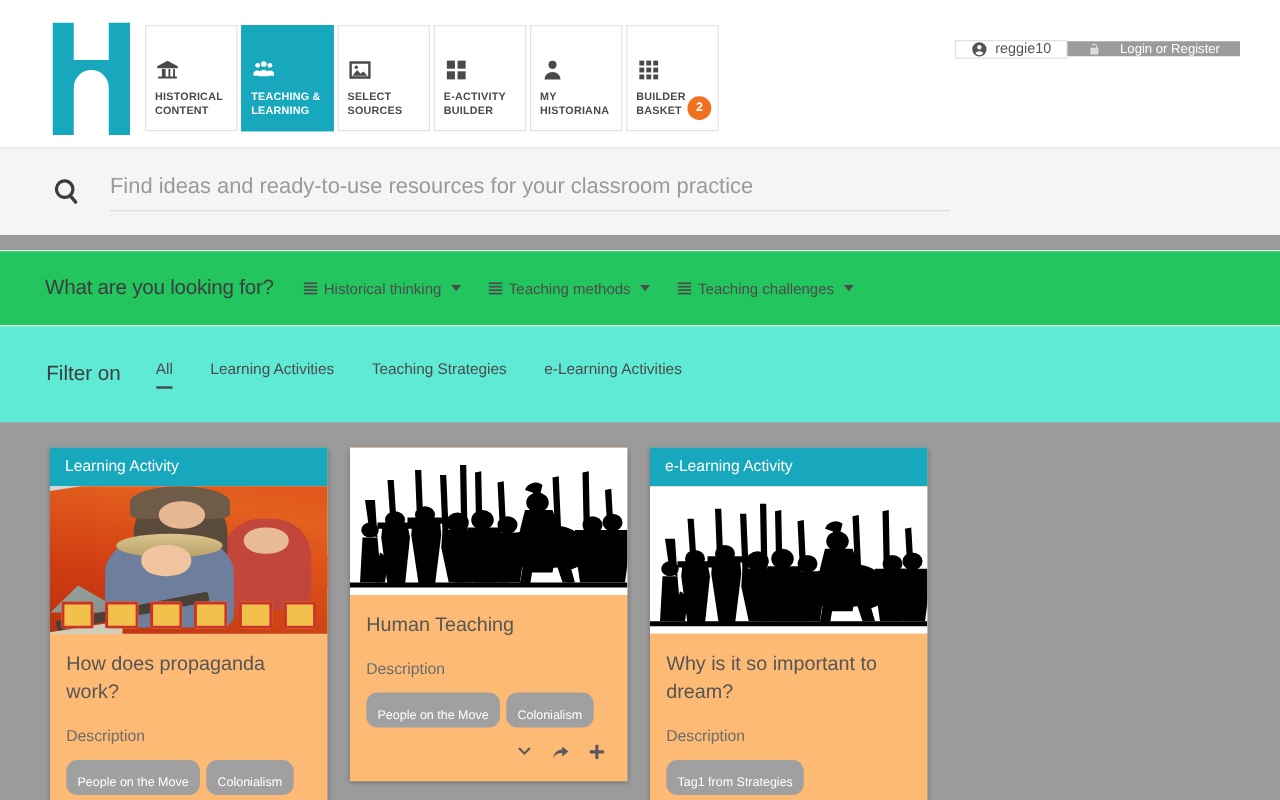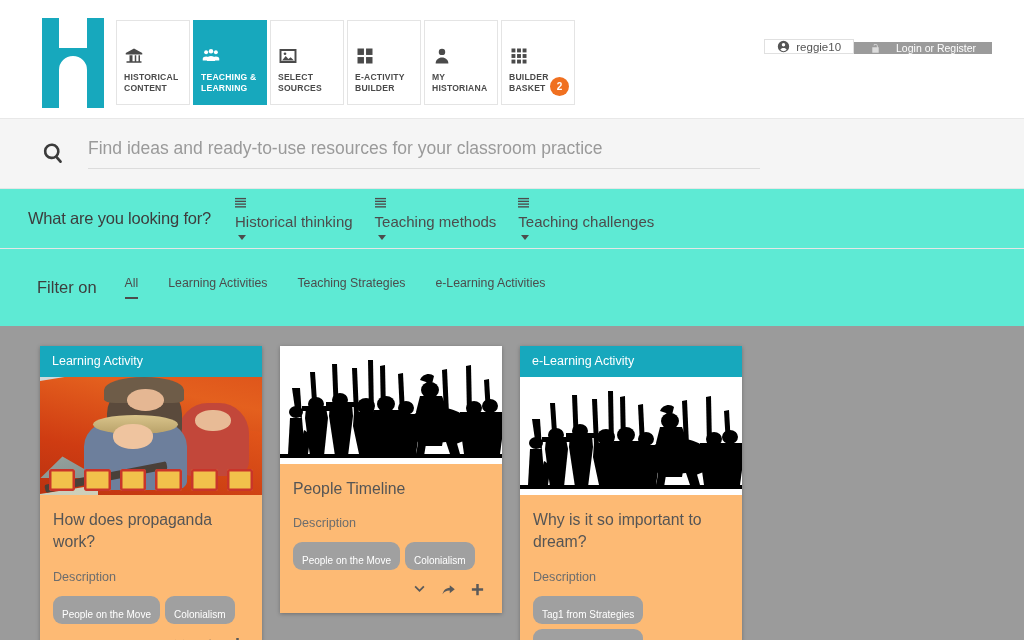--- a/index.html
+++ b/index.html
@@ -53,21 +53,21 @@
     position: absolute; right: 5px; bottom: 8px;
     width: 19px; height: 19px; border-radius: 50%;
     background: #f07020; color: #fff;
     font-size: 10px; font-weight: bold;
     display: flex; align-items: center; justify-content: center;
   }
 
   
   .user-area {
     position: absolute; right: 32px; top: 24px;
-    display: flex; align-items: flex-end; height: 30px;
+    display: flex; align-items: center; height: 30px;
   }
   .user-chip {
     background: #fff; border: 1px solid #e0e0e0;
     display: flex; align-items: center; gap: 6px;
     padding: 0 12px; font-size: 11.5px; color: #555;
   }
   .user-chip svg { width: 13px; height: 13px; fill: #555; display:block; }
   .login-btn {
     background: #9b9b9b; color: #ffffff;
     display: flex; align-items: center; gap: 15px;
@@ -91,33 +91,32 @@
   }
   .search-inputwrap input {
     width: 100%; border: none; outline: none; background: transparent;
     font-size: 17.5px; color: #9a9a9a;
     font-family: "Liberation Sans", sans-serif;
   }
   .search-inputwrap input::placeholder { color: #9a9a9a; opacity: 1; }
 
   
   .looking-band {
-    height: 60px; background: #5eead4;
+    height: 60px; background: #22c55e;
     border-top: 1px solid #e6e6e6;
-    display: flex; align-items: center; padding-left: 28px;
+    display: flex; align-items: center; padding-left: 36px; margin-top: 12px;
   }
   .looking-title {
     font-size: 16.5px; color: #3d3d3d; margin-right: 24px;
     letter-spacing: -0.2px;
   }
   .dd {
-    display: flex; gap: 5px;
-    font-size: 15px; color: #4c4c4c; margin-right: 22px;
+    display: flex; align-items: center; gap: 5px;
+    font-size: 12px; color: #4c4c4c; margin-right: 22px;
     cursor: pointer;
-    flex-direction: column;
   }
   .dd .list-icon svg { width: 11px; height: 11px; fill: #4c4c4c; display:block; }
   .caret {
     width: 0; height: 0; margin-left: 3px;
     border-left: 4.5px solid transparent;
     border-right: 4.5px solid transparent;
     border-top: 5px solid #4c4c4c;
   }
 
   
@@ -487,21 +486,21 @@
           <ellipse cx="194" cy="62" rx="8" ry="7"></ellipse>
             <path d="M184 68h20l2 12-4 28h-18l-4-28z"></path>
           <path d="M180 66h28v5h-28z"></path>
           <ellipse cx="210" cy="60" rx="8" ry="7"></ellipse>
             <path d="M200 66h22l2 12-4 30h-18l-4-30z"></path>
           <path d="M24 84c4 2 6 6 6 10l-2 14h-8l2-16z"></path>
         </g>
       </svg>
     </div>
     <div class="card-body">
-      <div class="card-title">People Timeline</div>
+      <div class="card-title">Human Teaching</div>
       <div class="card-desc">Description</div>
       <div class="tags">
         <span class="tag">People on the Move</span>
         <span class="tag">Colonialism</span>
       </div>
       <div class="card-actions">
         <span class="act">
           <svg viewBox="0 0 24 24" width="15" height="15">
               <path d="M4 8l8 8 8-8-2-2-6 6-6-6z"></path>
             </svg>

